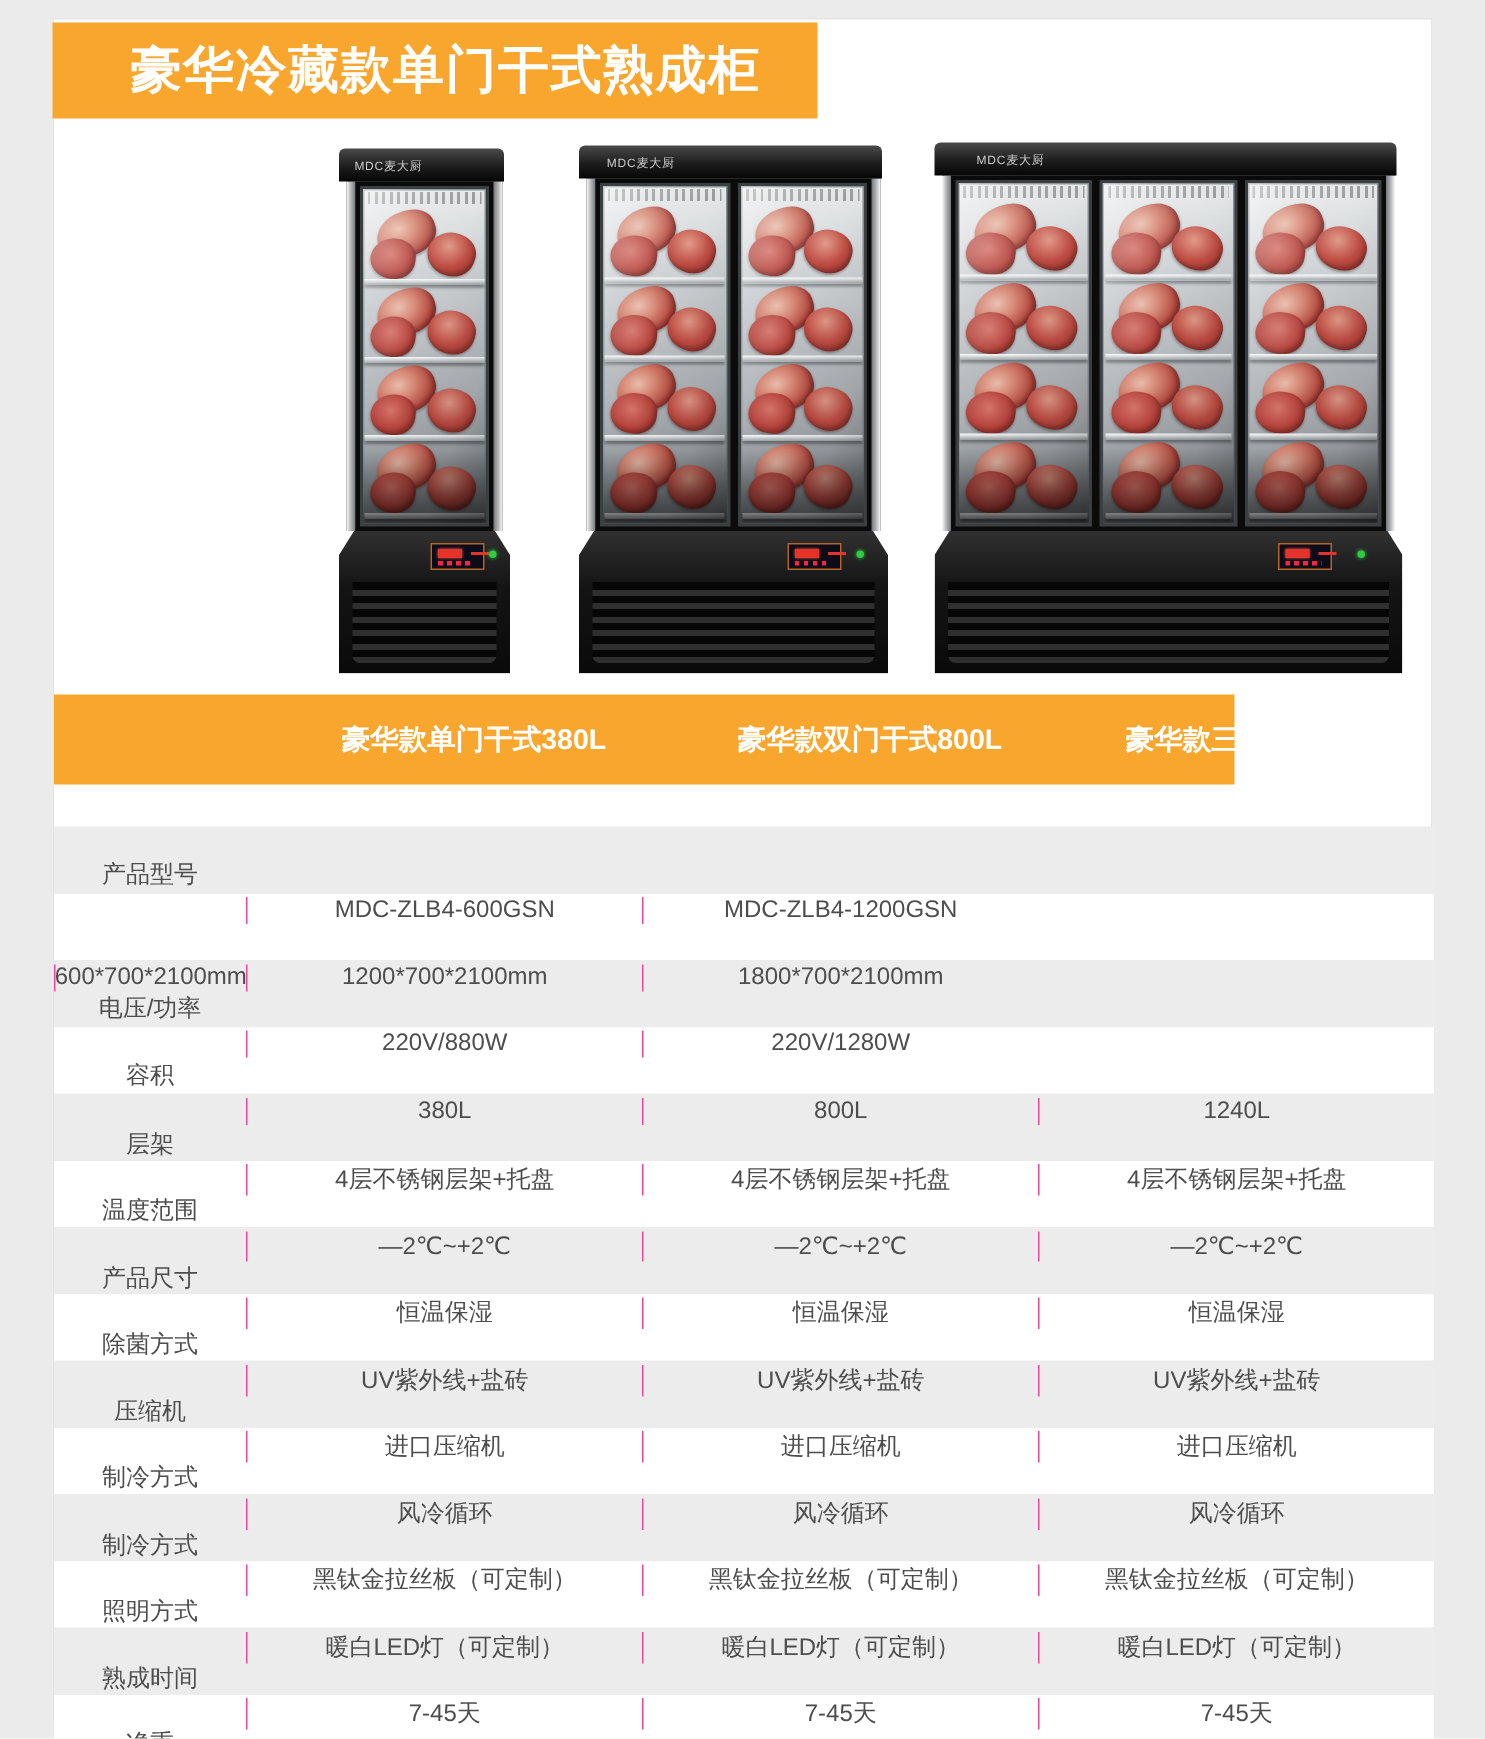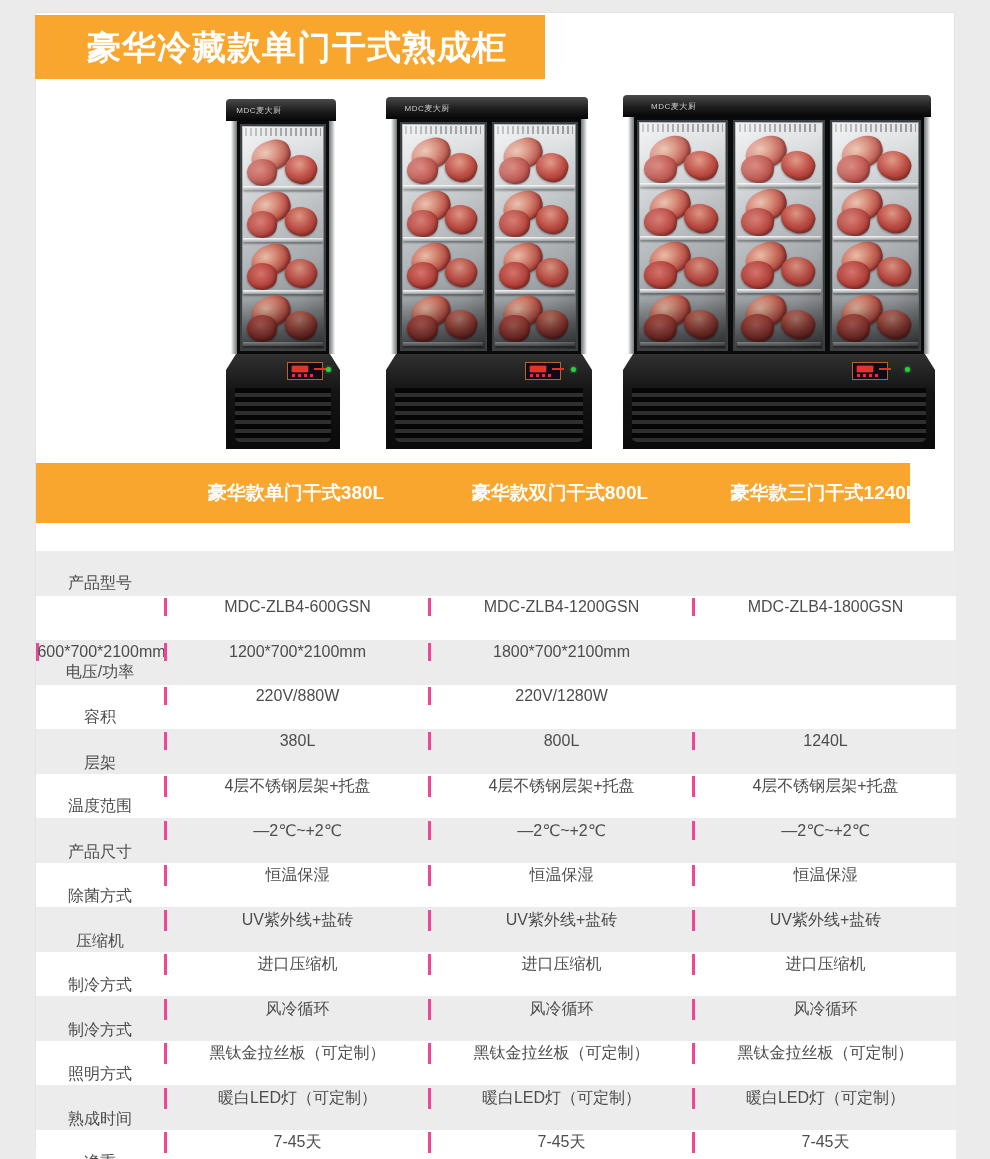--- a/index.html
+++ b/index.html
@@ -103,39 +103,39 @@
   .panel::after {
     content:''; position:absolute; left:4px; bottom:2px; width:24px; height:3px;
     background:repeating-linear-gradient(90deg,#f24 0 3px,transparent 3px 6px);
   }
   .power-led {
     position:absolute; top:13px; right:8%; width:5px; height:5px;
     border-radius:50%; background:#2ecc40; box-shadow:0 0 3px #2ecc40;
   }
   
   .spec-header {
-    position:absolute; left:0; top:450px; width:874px; height:60px;
+    position:absolute; left:0; top:450px; width:787px; height:60px;
     background:#f8a62e;
-    display:grid; grid-template-columns:128px 264px 264px 264px; align-items:center;
+    display:grid; grid-template-columns:128px 264px 264px 264px; align-items:center;padding-left:20px;
   }
   .spec-col-title {
     color:#ffffff; font-size:19px; font-weight:bold; text-align:center; white-space:nowrap;
   }
   
   .spec-table { position:absolute; left:0; top:538px; width:920px; }
   .spec-row {
     display:grid; grid-template-columns:128px 264px 264px 264px; height:44.5px;
   }
   .spec-row:nth-child(odd) { background:#ececec; }
   .spec-row:nth-child(even){ background:#ffffff; }
   .spec-cell {
     display:flex; align-items:center; justify-content:center;
     font-size:16px; color:#4d4d4d; white-space:nowrap;
   }
-  .spec-cell.value { border-left:3px solid #ec4899;margin-top:47px; }
+  .spec-cell.value { border-left:1px solid #ec4899;margin-top:47px; }
 </style>
 <title>豪华冷藏款单门干式熟成柜</title></head>
 <body>
 
 <div class="card">
 
   <div class="title-banner">豪华冷藏款单门干式熟成柜</div>
 
   <div id="products">
       <div class="cabinet" style="left: 190px; width: 114px; height: 350px;">
@@ -367,21 +367,20 @@
       <div class="spec-col-title">豪华款单门干式380L</div>
       <div class="spec-col-title">豪华款双门干式800L</div>
       <div class="spec-col-title">豪华款三门干式1240L</div>
     </div>
 
   <div class="spec-table" id="spec-table">
       <div class="spec-row">
         <div class="spec-cell label">产品型号</div>
         <div class="spec-cell value">MDC-ZLB4-600GSN</div>
         <div class="spec-cell value">MDC-ZLB4-1200GSN</div>
-        <div class="spec-cell value">MDC-ZLB4-1800GSN</div>
       </div>
       <div class="spec-row">
         <div class="spec-cell value">600*700*2100mm</div>
         <div class="spec-cell value">1200*700*2100mm</div>
         <div class="spec-cell value">1800*700*2100mm</div>
       </div>
       <div class="spec-row">
         <div class="spec-cell label">电压/功率</div>
         <div class="spec-cell value">220V/880W</div>
         <div class="spec-cell value">220V/1280W</div>

